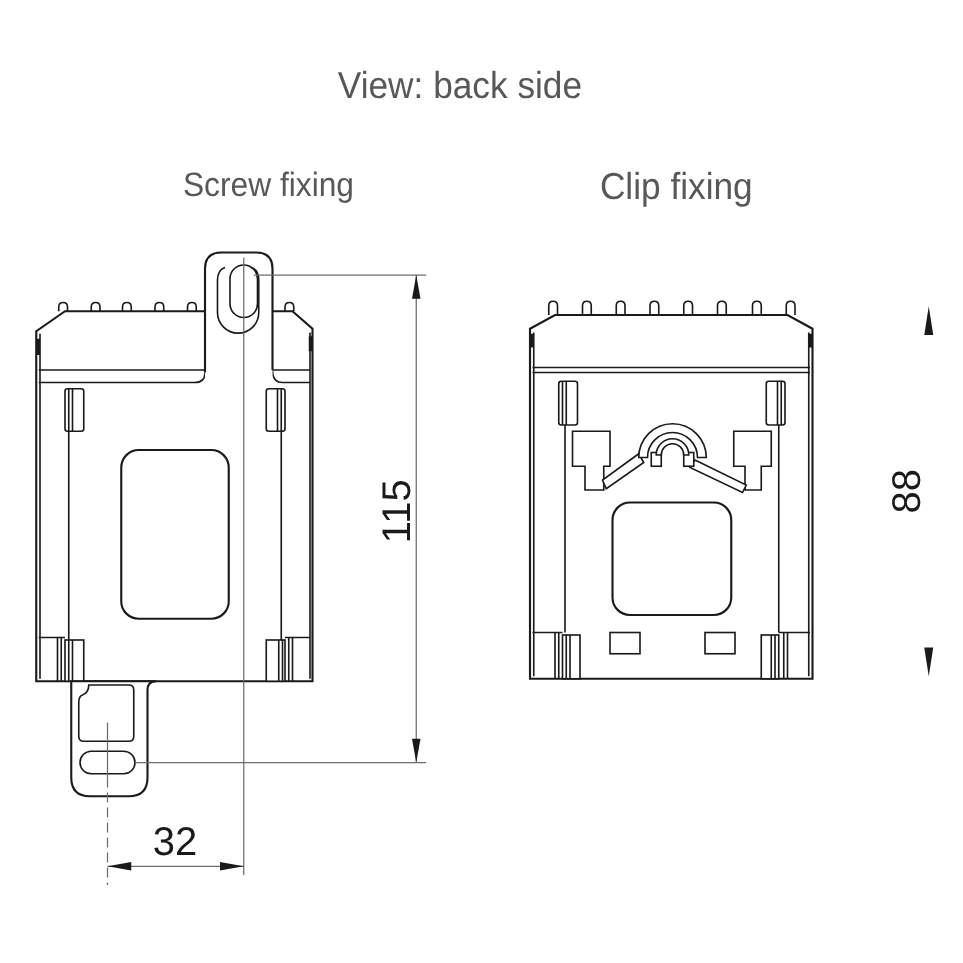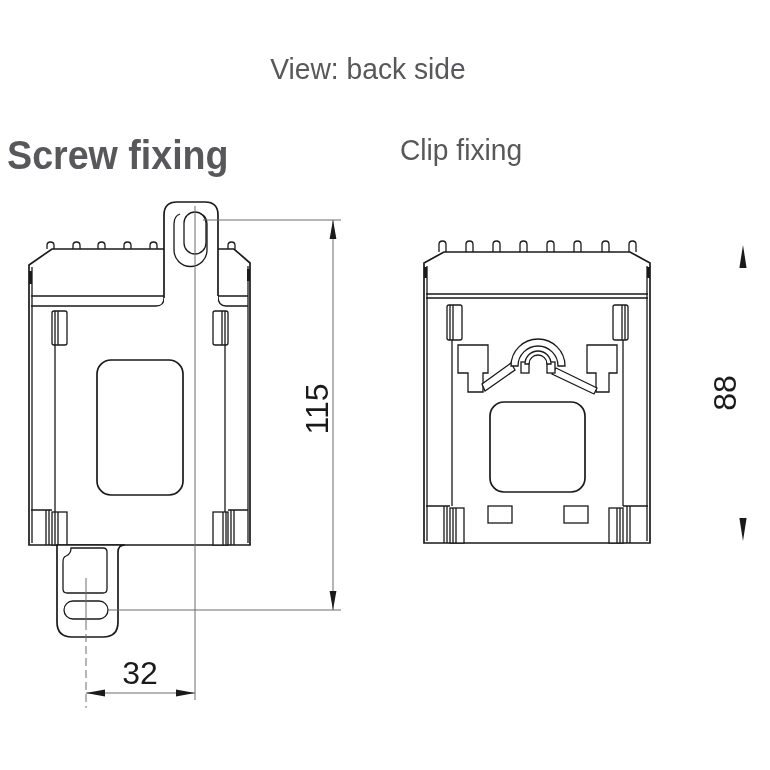--- a/index.html
+++ b/index.html
@@ -1,21 +1,21 @@
 <!DOCTYPE html>
 <html><head>
 <meta charset="utf-8">
 <style>
   html,body{margin:0;padding:0;background:#fff;}
   .stage{position:relative;width:770px;height:722px;background:#ffffff;overflow:hidden;
          font-family:"Liberation Sans",sans-serif;}
   .title-row{position:absolute;color:#58585a;}
   .t-view{left:0;width:736px;top:52px;text-align:center;font-size:30px;}
-  .t-screw{left:0;width:288px;top:133px;text-align:left;font-size:40px;font-weight:bold;}
-  .t-clip{left:396px;width:290px;top:133px;font-size:30px;}
+  .t-screw{left:0;width:288px;top:133px;text-align:right;font-size:27px;}
+  .t-clip{left:396px;width:290px;top:133px;text-align:center;font-size:30px;}
   .condense{display:inline-block;transform:scaleX(.94);transform-origin:center;}
   svg{position:absolute;left:0;top:0;}
   .outline{stroke:#1a1a1a;stroke-width:1.7;fill:none;}
   .outline-fill{stroke:#1a1a1a;stroke-width:1.7;fill:#ffffff;}
   .fillonly{fill:#ffffff;stroke:none;}
   .detail{stroke:#1a1a1a;stroke-width:1.3;fill:none;}
   .detail-fill{stroke:#1a1a1a;stroke-width:1.3;fill:#ffffff;}
   .thinline{stroke:#6d6d6d;stroke-width:1;fill:none;}
   .dashline{stroke:#6d6d6d;stroke-width:1;fill:none;stroke-dasharray:8 4;}
   .arrow{fill:#1a1a1a;stroke:none;}

